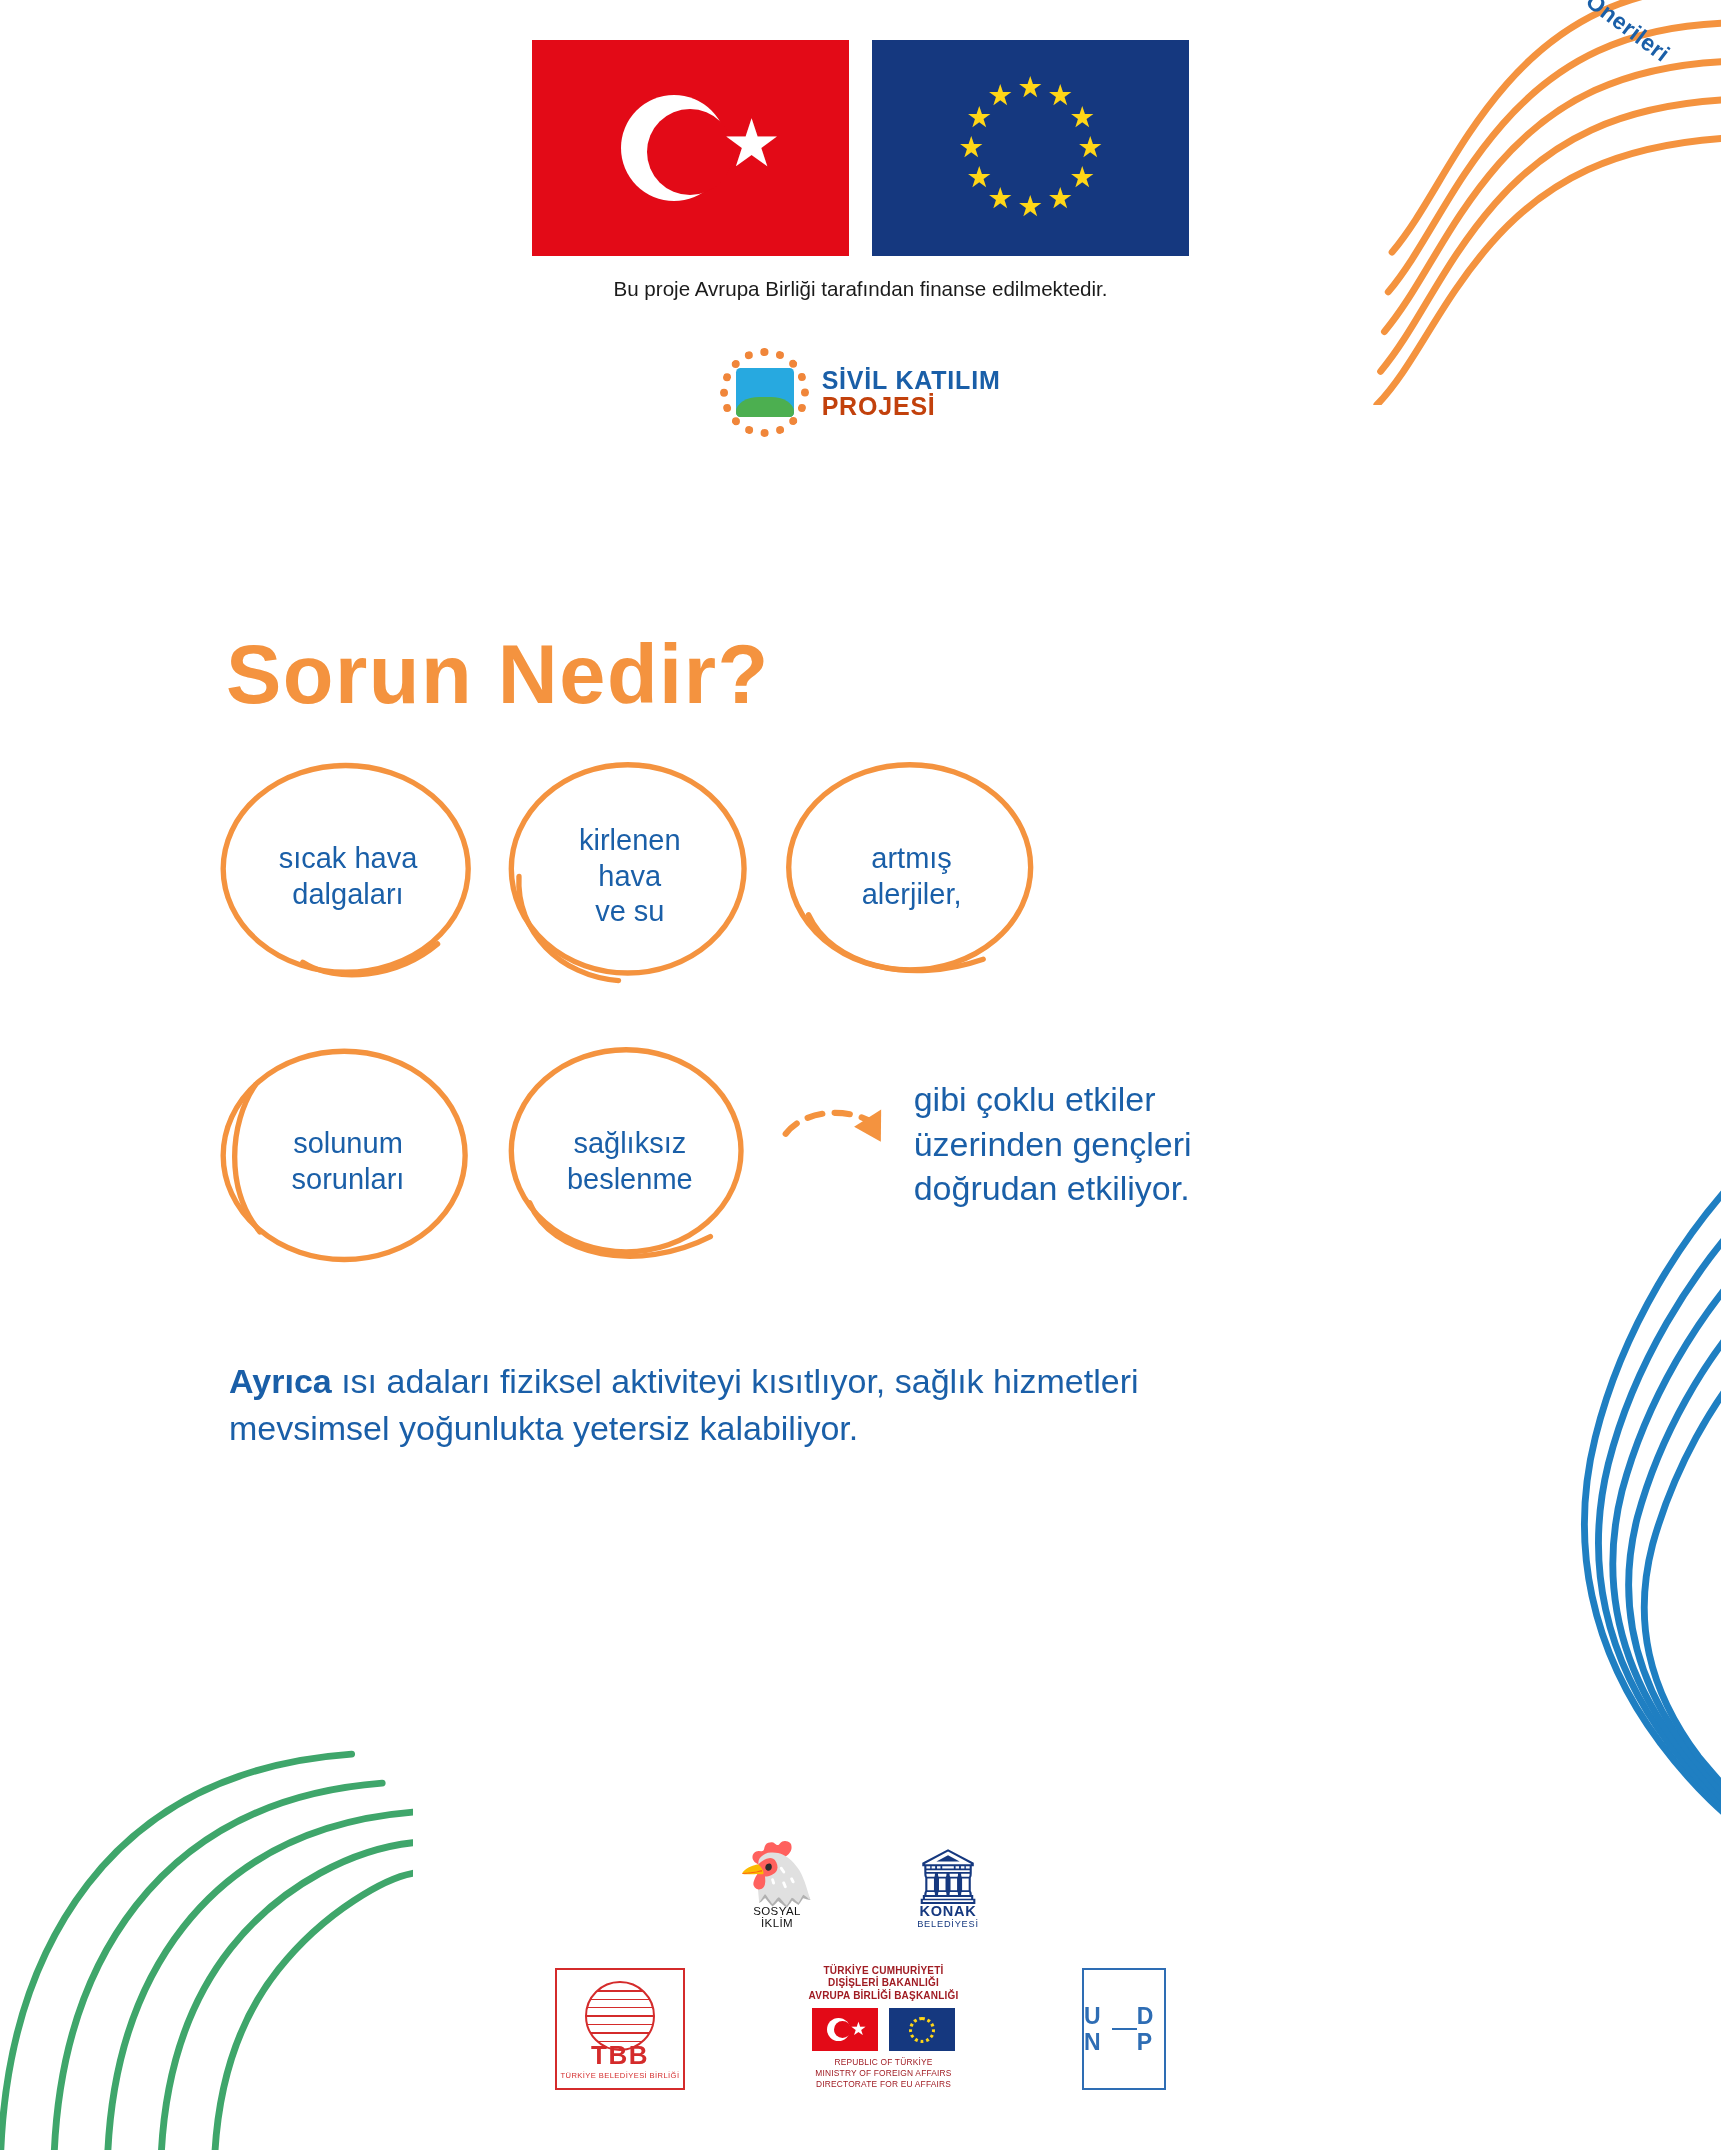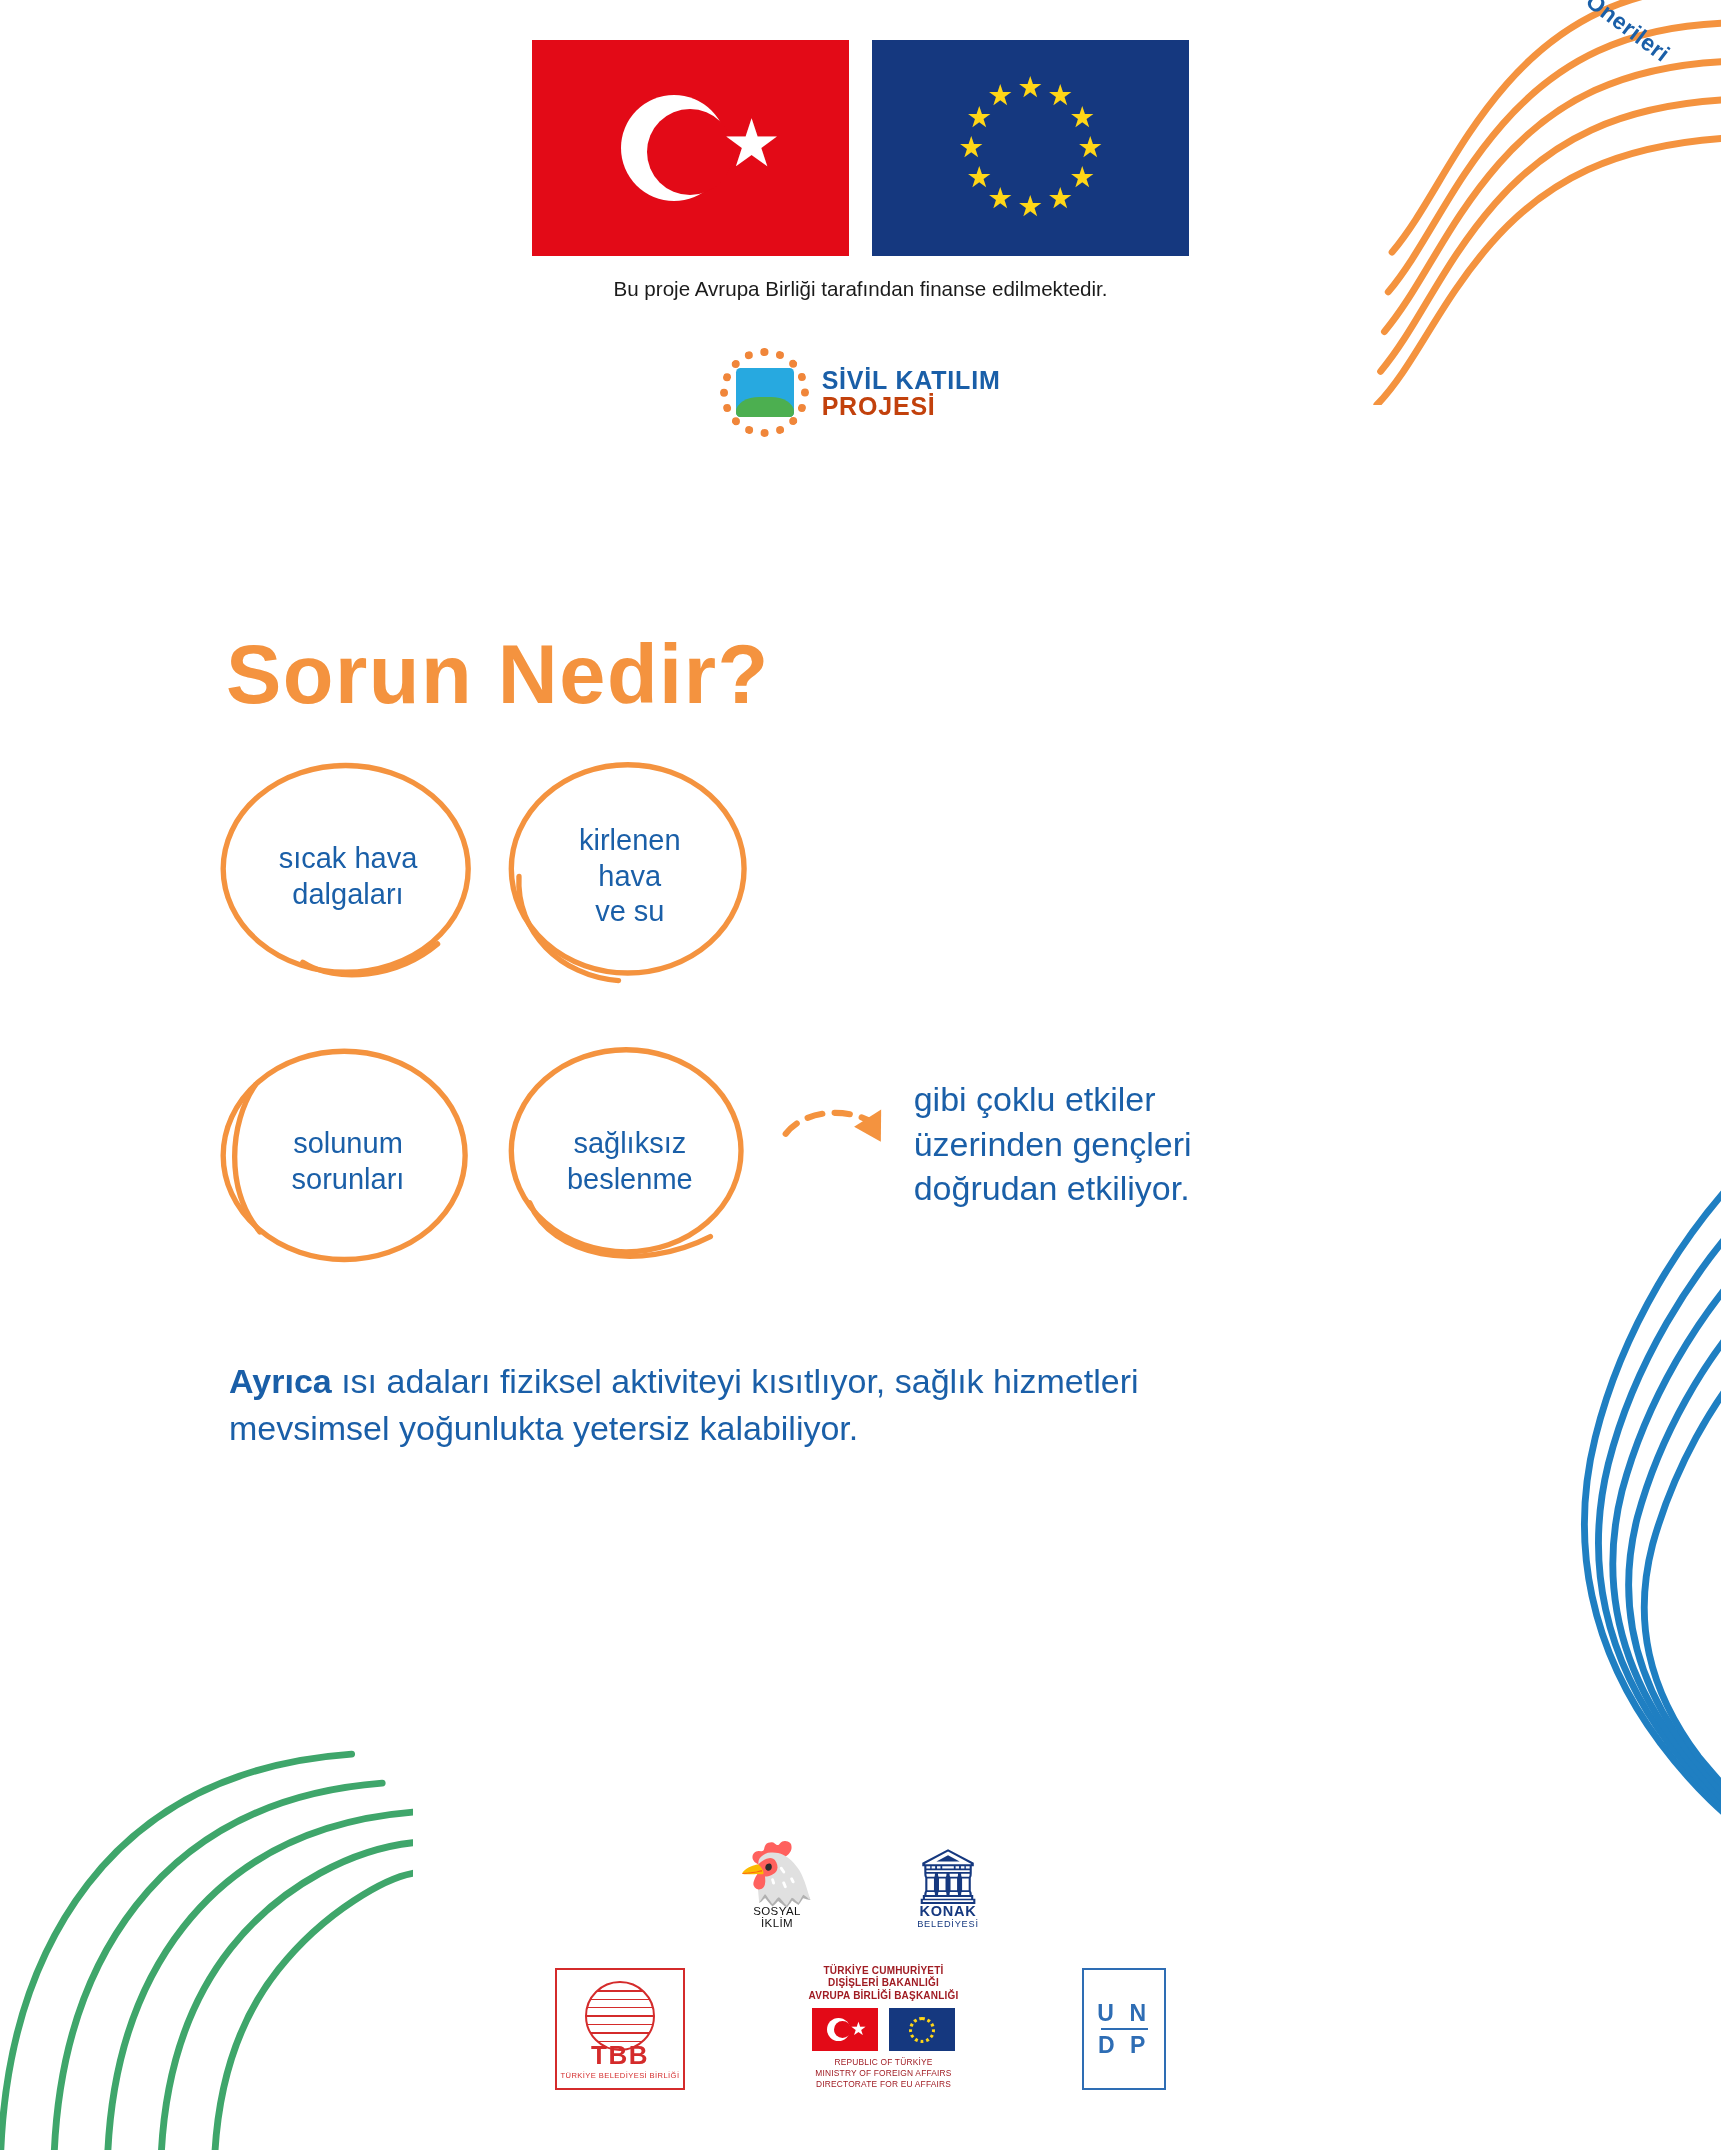--- a/index.html
+++ b/index.html
@@ -202,21 +202,21 @@
   .logo-mfa .em-tr .s { position:absolute; left:38px; top:12.2px; color:#fff; font-size:18.3px; line-height:18.3px; }
   .logo-mfa .em-eu { width:66px; height:43px; background:#15387F; position:relative; }
   .logo-mfa .em-eu .ring {
     position:absolute; left:50%; top:50%; width:26px; height:26px; margin:-13px 0 0 -13px;
     border-radius:50%; border:3.1px dotted #FFD617;
   }
   .logo-mfa .b { font-size:8.4px; line-height:1.3; letter-spacing:0.2px; }
 
   .logo-undp {
     width:84px; height:122px; border:2.3px solid #2E6DB4;
-    display:flex; flex-direction:column; align-items:center; justify-content:center;
+    display:flex; flex-direction:row; align-items:center; justify-content:center;
     color:#2E6DB4;
   }
   .logo-undp .row { font-size:23px; font-weight:bold; line-height:26px; letter-spacing:4.6px; }
   .logo-undp .bar { width:47px; height:2.3px; background:#2E6DB4; margin:2.3px 0; }
 </style>
 </head>
 <body>
 
 <svg class="wave-layer" id="wave-top-right" width="535" height="428" viewBox="0 0 700 560">
   <g fill="none" stroke="#F4933F" stroke-width="9" stroke-linecap="round">
@@ -314,20 +314,30 @@
         <g fill="none" stroke="#F4933F" stroke-width="7" stroke-linecap="round">
           <ellipse cx="172" cy="150" rx="152" ry="136"></ellipse>
           <path d="M30,160 C26,232 84,290 160,296"></path>
         </g>
       </svg>
       <div class="label" style="white-space: pre-line;">kirlenen
 hava
 ve su</div>
     </div>
 
+    <div class="bubble">
+      <svg class="scribble" viewBox="0 0 350 320">
+        <g fill="none" stroke="#F4933F" stroke-width="7" stroke-linecap="round">
+          <ellipse cx="172" cy="148" rx="158" ry="134"></ellipse>
+          <path d="M40,210 C70,276 170,302 268,268"></path>
+        </g>
+      </svg>
+      <div class="label" style="white-space: pre-line;">artmış
+alerjiler,</div>
+    </div>
   </div>
 
   <div id="bubbles-row-2">
 
     <div class="bubble">
       <svg class="scribble" viewBox="0 0 350 320">
         <g fill="none" stroke="#F4933F" stroke-width="7" stroke-linecap="round">
           <ellipse cx="170" cy="152" rx="158" ry="136"></ellipse>
           <path d="M54,60 C20,110 14,196 60,252"></path>
         </g>

